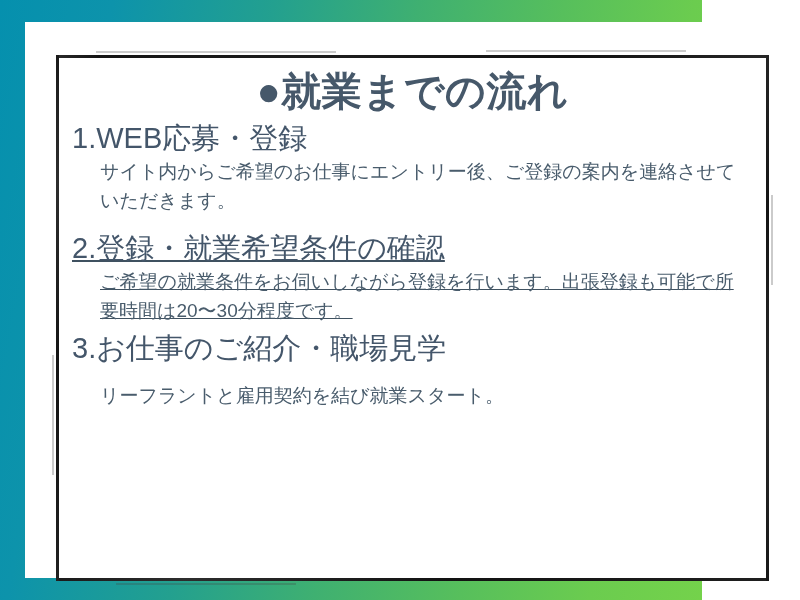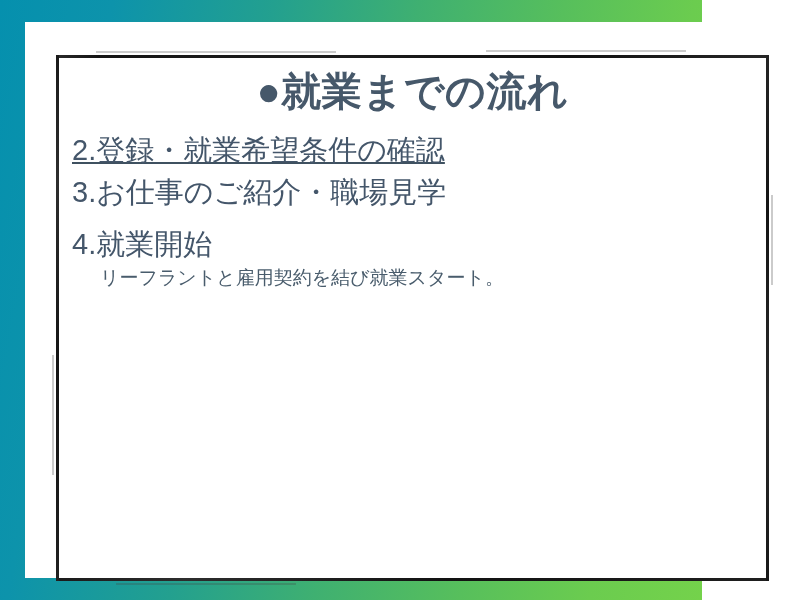--- a/index.html
+++ b/index.html
@@ -129,30 +129,34 @@
       <div class="ghost g1"></div>
       <div class="ghost g2"></div>
       <div class="ghost g3"></div>
       <div class="ghost g4"></div>
       <div class="ghost g5"></div>
 
       <div id="content">
 
         <h1 id="title">●就業までの流れ</h1>
 
+        <div class="step s1">
+          <div class="step-heading">1.WEB応募・登録</div>
+          <div class="step-body">サイト内からご希望のお仕事にエントリー後、ご登録の案内を連絡させていただきます。</div>
+        </div>
 
         <div class="step s2">
           <div class="step-heading">2.登録・就業希望条件の確認</div>
+          <div class="step-body">ご希望の就業条件をお伺いしながら登録を行います。出張登録も可能で所要時間は20〜30分程度です。</div>
         </div>
 
         <div class="step s3">
           <div class="step-heading">3.お仕事のご紹介・職場見学</div>
         </div>
 
         <div class="step s4">
-          <div class="step-heading">4.就業開始</div>
           <div class="step-body">リーフラントと雇用契約を結び就業スタート。</div>
         </div>
 
       </div>
     </div>
   </div>
 </div>
 
 </body></html>

